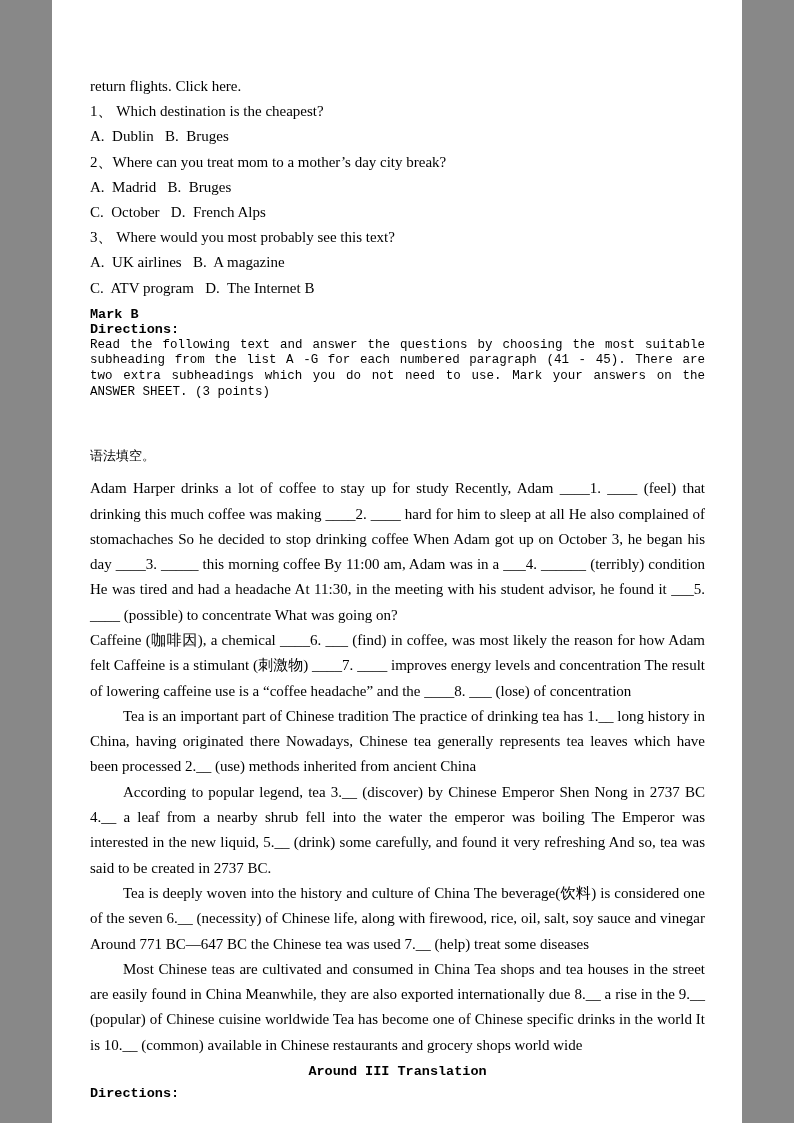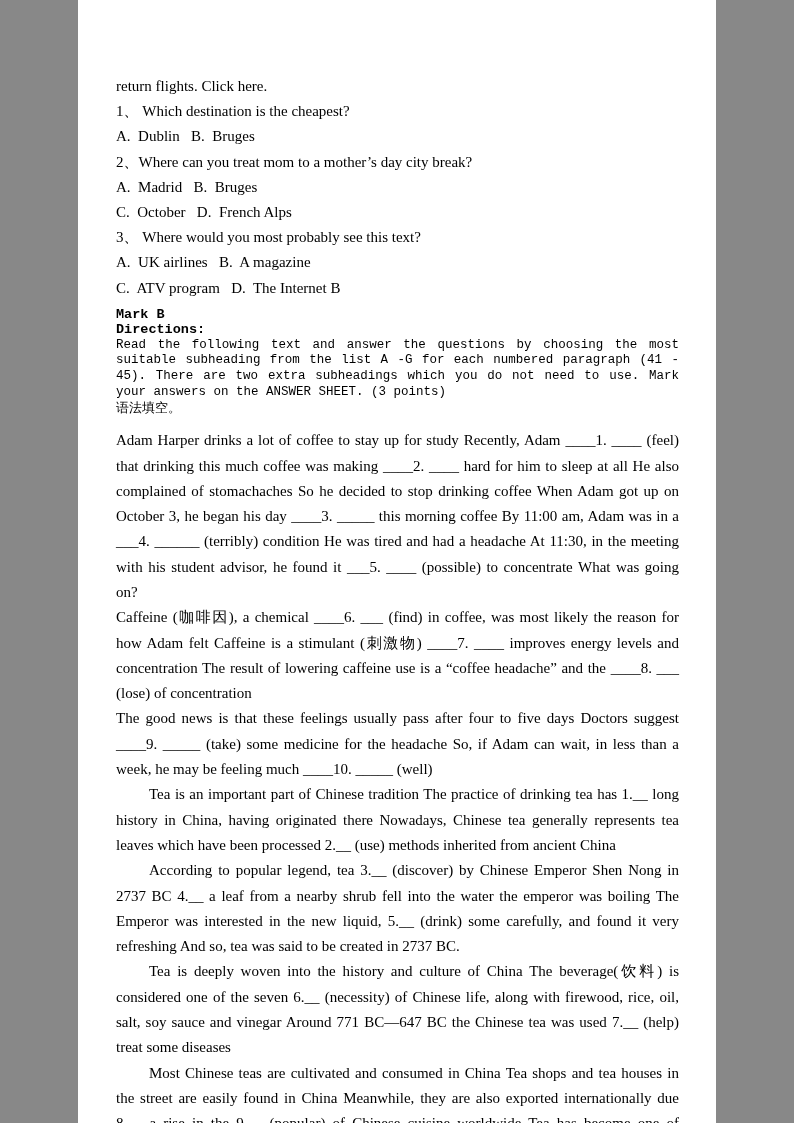--- a/index.html
+++ b/index.html
@@ -1,17 +1,17 @@
 <!DOCTYPE html>
 <html><head>
 <meta charset="utf-8">
 <style>
   html, body { margin: 0; padding: 0; background: #888; }
   .page {
-    width: 638px;
+    width: 690px;
     height: 1123px;
     margin: 0 auto;
     background: #ffffff;
     box-sizing: border-box;
     padding: 74px 37px 0 38px;
     color: #000;
     font-family: "Liberation Serif", serif;
     overflow: hidden;
   }
   .serif-line {
@@ -28,20 +28,21 @@
   .part-b-block { margin-top: 6px; }
   .mono-body {
     font-family: "Liberation Mono", monospace;
     font-size: 12.5px;
     line-height: 15.6px;
     text-align: justify;
   }
   .chinese-note {
     font-size: 13px;
     line-height: 16px;
+    margin-top: 48px;
   }
   .cloze-block { margin-top: 12px; }
   .cloze-para, .tea-para {
     font-size: 15px;
     line-height: 25.3px;
     text-align: justify;
     margin: 0;
   }
   .tea-para { text-indent: 2.2em; }
   .section-heading {
@@ -80,21 +81,20 @@
   <div class="part-b-block">
     <div class="mono-heading">Mark B</div>
     <div class="mono-heading">Directions:</div>
     <div class="mono-body">Read the following text and answer the questions by choosing the most suitable subheading from the list A -G for each numbered paragraph (41 - 45). There are two extra subheadings which you do not need to use. Mark your answers on the ANSWER SHEET.  (3 points)</div>
     <div class="chinese-note">语法填空。</div>
   </div>
 
   <div class="cloze-block">
       <div class="cloze-para">Adam Harper drinks a lot of coffee to stay up for study Recently, Adam ____1.  ____ (feel) that drinking this much coffee was making ____2.  ____ hard for him to sleep at all He also complained of stomachaches So he decided to stop drinking coffee When Adam got up on October 3, he began his day ____3.  _____ this morning coffee By 11:00 am, Adam was in a ___4.  ______ (terribly) condition He was tired and had a headache At 11:30, in the meeting with his student advisor, he found it ___5.  ____ (possible) to concentrate What was going on?</div>
       <div class="cloze-para">Caffeine (咖啡因), a chemical ____6.  ___ (find) in coffee, was most likely the reason for how Adam felt Caffeine is a stimulant (刺激物) ____7.  ____ improves energy levels and concentration The result of lowering caffeine use is a “coffee headache” and the ____8.  ___ (lose) of concentration</div>
-      <div class="cloze-para">The good news is that these feelings usually pass after four to five days Doctors suggest ____9.  _____ (take) some medicine for the headache So, if Adam can wait, in less than a week, he may be feeling much ____10.  _____ (well)</div>
     </div>
 
   <div>
       <div class="tea-para">Tea is an important part of Chinese tradition The practice of drinking tea has 1.__ long history in China, having originated there Nowadays, Chinese tea generally represents tea leaves which have been processed 2.__ (use) methods inherited from ancient China</div>
       <div class="tea-para">According to popular legend, tea 3.__ (discover) by Chinese Emperor Shen Nong in 2737 BC 4.__ a leaf from a nearby shrub fell into the water the emperor was boiling The Emperor was interested in the new liquid, 5.__ (drink) some carefully, and found it very refreshing And so, tea was said to be created in 2737 BC.</div>
       <div class="tea-para">Tea is deeply woven into the history and culture of China The beverage(饮料) is considered one of the seven 6.__ (necessity) of Chinese life, along with firewood, rice, oil, salt, soy sauce and vinegar Around 771 BC—647 BC the Chinese tea was used 7.__ (help) treat some diseases</div>
       <div class="tea-para">Most Chinese teas are cultivated and consumed in China Tea shops and tea houses in the street are easily found in China Meanwhile, they are also exported internationally due 8.__ a rise in the 9.__ (popular) of Chinese cuisine worldwide Tea has become one of Chinese specific drinks in the world It is 10.__ (common) available in Chinese restaurants and grocery shops world wide</div>
     </div>
 
   <div class="section-heading">Around III Translation</div>

